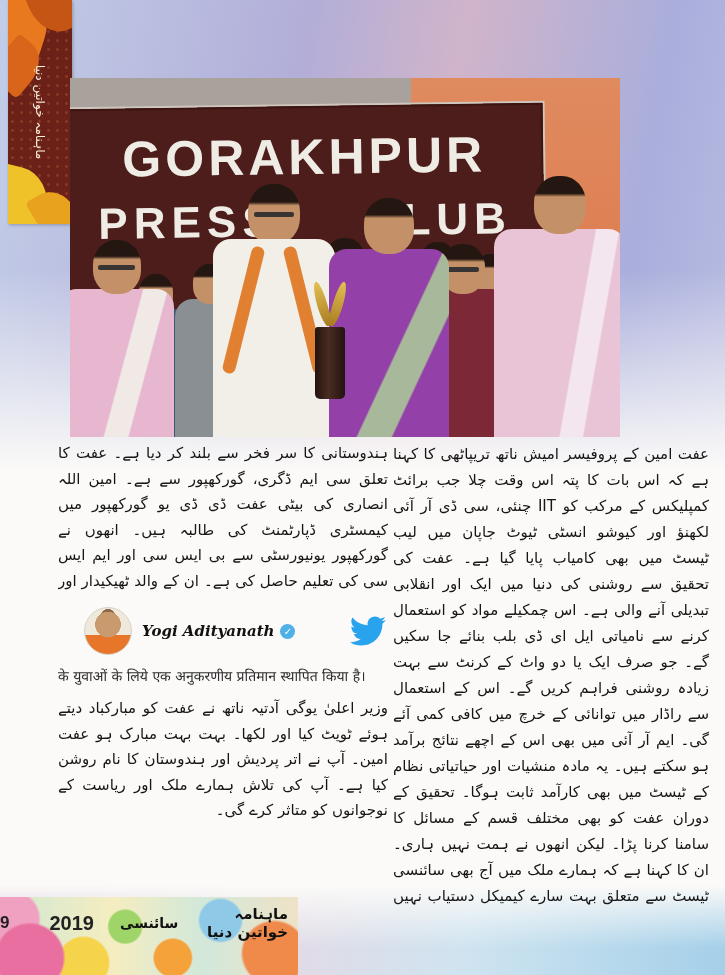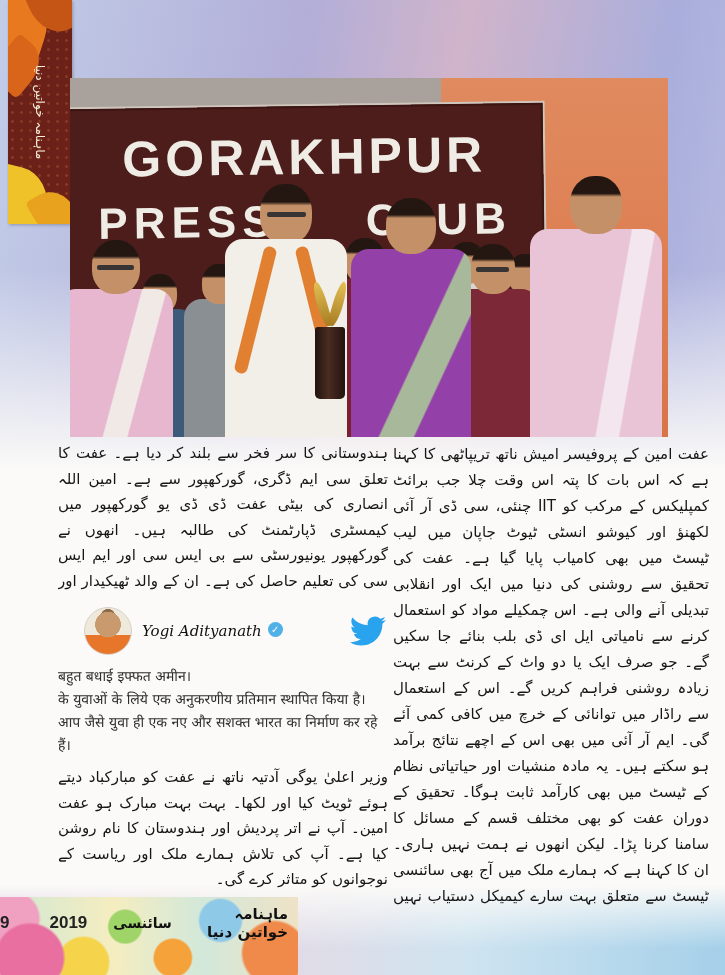--- a/index.html
+++ b/index.html
@@ -24,21 +24,21 @@
   .leaf{position:absolute;border-radius:10% 60% 10% 60%;}
   .leaf.l1{left:-18px;top:-14px;width:58px;height:74px;background:#e8791f;transform:rotate(18deg);}
   .leaf.l2{left:22px;top:-24px;width:44px;height:58px;background:#c45515;transform:rotate(-24deg);}
   .leaf.l3{left:-10px;top:40px;width:40px;height:52px;background:#d9651a;transform:rotate(40deg);}
   .leaf.l4{left:-16px;top:168px;width:56px;height:64px;background:#f0c22a;transform:rotate(14deg);}
   .leaf.l5{left:26px;top:190px;width:40px;height:46px;background:#e8a21e;transform:rotate(-30deg);}
   .spine-text{position:absolute;top:50%;left:50%;transform:translate(-50%,-50%) rotate(90deg);
     white-space:nowrap;color:#f6efdc;font-size:12px;letter-spacing:1px;direction:rtl;}
 
   
-  .photo{position:absolute;left:70px;top:78px;width:598px;height:359px;overflow:hidden;
+  .photo{position:absolute;left:70px;top:78px;width:550px;height:359px;overflow:hidden;
     background:linear-gradient(180deg,#e08a5f 0%,#dd7f52 55%,#d87548 100%);}
   .photo-topwall{position:absolute;left:0;top:0;width:62%;height:34px;background:#a9a19b;}
   .board{position:absolute;left:-4px;top:28px;width:478px;height:208px;background:#4c1d1a;
     transform:rotate(-0.8deg);box-shadow:0 0 0 2px #3c1512 inset, 2px -2px 0 #cfc6bd;}
   .sign1{margin-top:22px;text-align:center;font-family:"Liberation Sans",sans-serif;font-weight:bold;
     font-size:50px;letter-spacing:4px;color:#efece6;}
   .sign2{margin-top:10px;text-align:center;font-family:"Liberation Sans",sans-serif;font-weight:bold;
     font-size:44px;letter-spacing:6px;word-spacing:70px;color:#efece6;}
   .person{position:absolute;bottom:0;display:flex;flex-direction:column;align-items:center;}
   .p-head{position:relative;border-radius:46% 46% 44% 44%;
@@ -62,22 +62,22 @@
   .col-left{position:absolute;left:58px;top:441px;width:330px;}
   .para1{height:156px;overflow:hidden;line-height:25.5px;}
 
   
   .tweet{margin-top:6px;display:flex;align-items:center;gap:10px;padding:4px 2px 2px 26px;}
   .avatar{width:46px;height:46px;border-radius:50%;flex:0 0 46px;border:1px solid #d8d2c8;
     background:radial-gradient(circle at 50% 36%,#c89a6d 0 34%,transparent 35%),
       radial-gradient(circle at 50% 18%,#8a6a4a 0 16%,transparent 17%),
       linear-gradient(180deg,#efe9dc 0 58%,#e8762a 59%);}
   .tweet-meta{flex:1 1 auto;}
-  .t-name{font-family:"DejaVu Serif",serif;font-style:italic;font-weight:normal;font-size:15px;color:#111;
-    display:flex;gap:6px;}
+  .t-name{font-family:"DejaVu Serif",serif;font-style:italic;font-weight:bold;font-size:15px;color:#111;
+    display:flex;align-items:center;gap:6px;}
   .badge{width:15px;height:15px;border-radius:50%;background:#50b0e8;color:#fff;font-size:10px;
     display:inline-flex;align-items:center;justify-content:center;font-style:normal;font-family:"DejaVu Sans",sans-serif;}
   .t-handle{font-family:"DejaVu Serif",serif;font-style:italic;font-size:13.5px;color:#4a4a4a;margin-top:3px;}
   .bird{flex:0 0 36px;}
 
   .hindi{margin-top:8px;color:#2e2e2e;font-size:14px;line-height:23px;}
   .para2{margin-top:8px;line-height:25.5px;}
 
   
   .footer{position:absolute;left:0;top:897px;width:298px;height:78px;overflow:hidden;
@@ -86,21 +86,21 @@
      radial-gradient(circle at 4% 28%,#f0a0c0 0 9%,transparent 10%),
      radial-gradient(circle at 28% 84%,#f5d34a 0 11%,transparent 12%),
      radial-gradient(circle at 42% 38%,#9fd468 0 9%,transparent 10%),
      radial-gradient(circle at 58% 78%,#f5a23a 0 10%,transparent 11%),
      radial-gradient(circle at 74% 30%,#8fc9e8 0 9%,transparent 10%),
      radial-gradient(circle at 92% 72%,#f08a4a 0 11%,transparent 12%),
      linear-gradient(90deg,#cfe8d4,#f5edc0 38%,#d2e8da 68%,#efe2c6 100%);}
   .footer-row{direction:rtl;display:flex;align-items:center;gap:0;padding:8px 10px 0 0;}
   .f-mag{font-size:15px;font-weight:bold;color:#111;}
   .f-month{font-size:14px;font-weight:bold;color:#111;margin-right:18px;}
-  .f-year{font-family:"Liberation Sans",sans-serif;font-weight:bold;font-size:17px;color:#222;margin-right:26px;}
+  .f-year{font-family:"Liberation Sans",sans-serif;font-weight:bold;font-size:20px;color:#222;margin-right:26px;}
   .f-page{font-family:"Liberation Sans",sans-serif;font-weight:bold;font-size:17px;color:#222;margin-right:40px;}
 </style>
 </head>
 <body>
 
 <div class="page">
 
   <div class="bg-top"></div>
   <div class="bg-bottom"></div>
 
@@ -196,23 +196,21 @@
           <span>Yogi Adityanath</span>
           <span class="badge">✓</span>
         </div>
       </div>
       <svg class="bird" width="36" height="30" viewBox="0 0 24 20">
         <path fill="#2aa3ef" d="M23.9 2.6a9.8 9.8 0 0 1-2.8.8A4.9 4.9 0 0 0 23.3.7a9.9 9.9 0 0 1-3.1 1.2A4.9 4.9 0 0 0 11.7 5c0 .4 0 .8.1 1.1A14 14 0 0 1 1.6 1a4.9 4.9 0 0 0 1.5 6.6 4.9 4.9 0 0 1-2.2-.6v.1a4.9 4.9 0 0 0 3.9 4.8 5 5 0 0 1-2.2.1 4.9 4.9 0 0 0 4.6 3.4A9.9 9.9 0 0 1 0 17.5 14 14 0 0 0 7.6 19.7c9 0 14-7.5 14-14v-.6a10 10 0 0 0 2.3-2.5z"></path>
       </svg>
     </div>
 
     <div class="hindi">
-      <div>बहुत बधाई इफ्फत अमीन।</div>
       <div>के युवाओं के लिये एक अनुकरणीय प्रतिमान स्थापित किया है।</div>
-      <div>आप जैसे युवा ही एक नए और सशक्त भारत का निर्माण कर रहे हैं।</div>
     </div>
 
     <div class="urdu para2">وزیر اعلیٰ یوگی آدتیہ ناتھ نے عفت کو مبارکباد دیتے ہوئے ٹویٹ کیا اور لکھا۔ بہت بہت مبارک ہو عفت امین۔ آپ نے اتر پردیش اور ہندوستان کا نام روشن کیا ہے۔ آپ کی تلاش ہمارے ملک اور ریاست کے نوجوانوں کو متاثر کرے گی۔</div>
 
   </div>
 
   <div class="footer">
     <div class="footer-row">
       <span class="f-mag">ماہنامہ خواتین دنیا</span>
       <span class="f-month">سائنسی</span>

